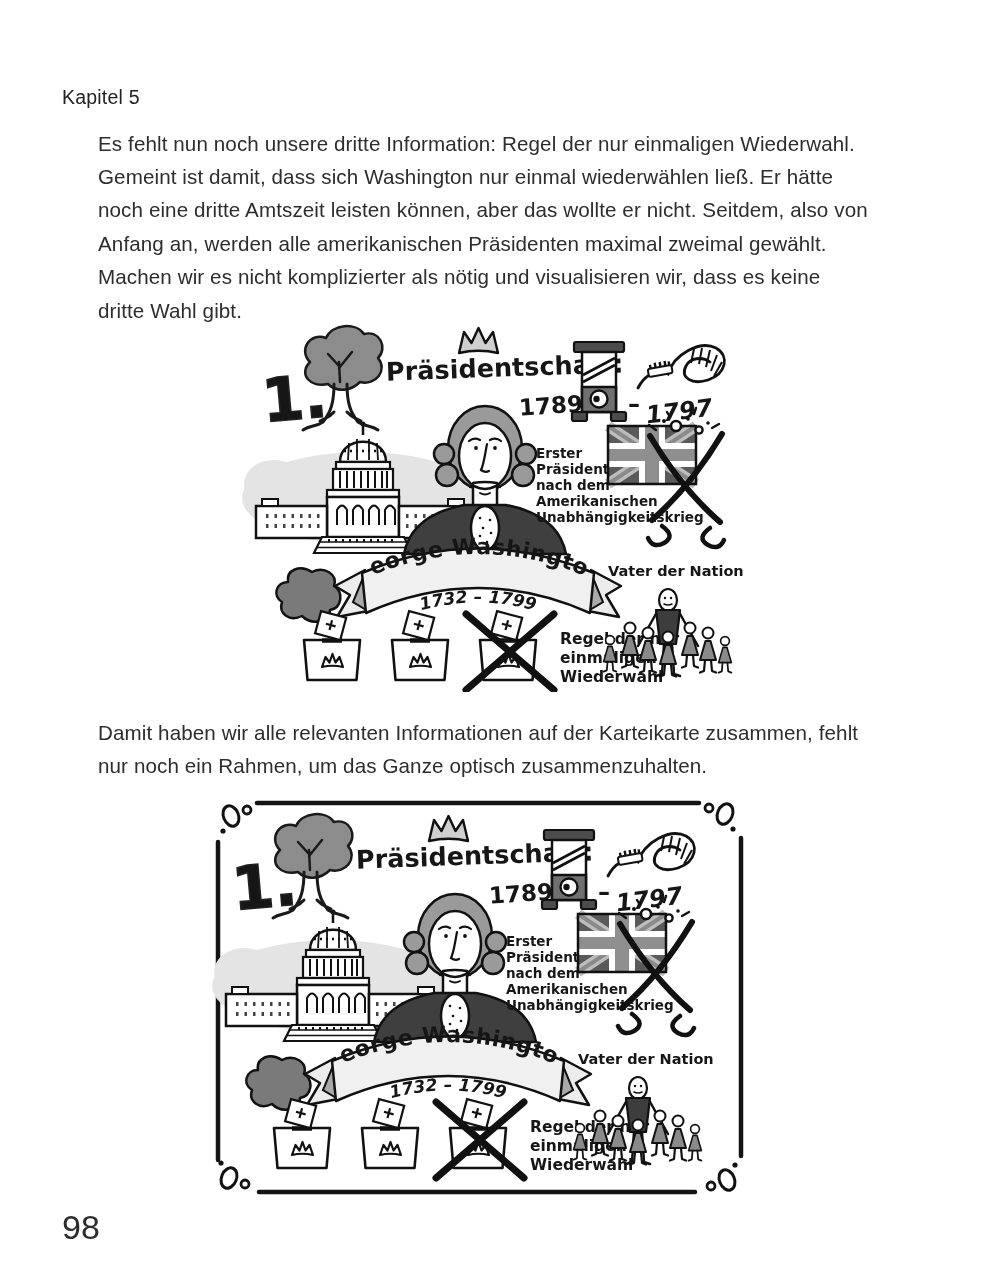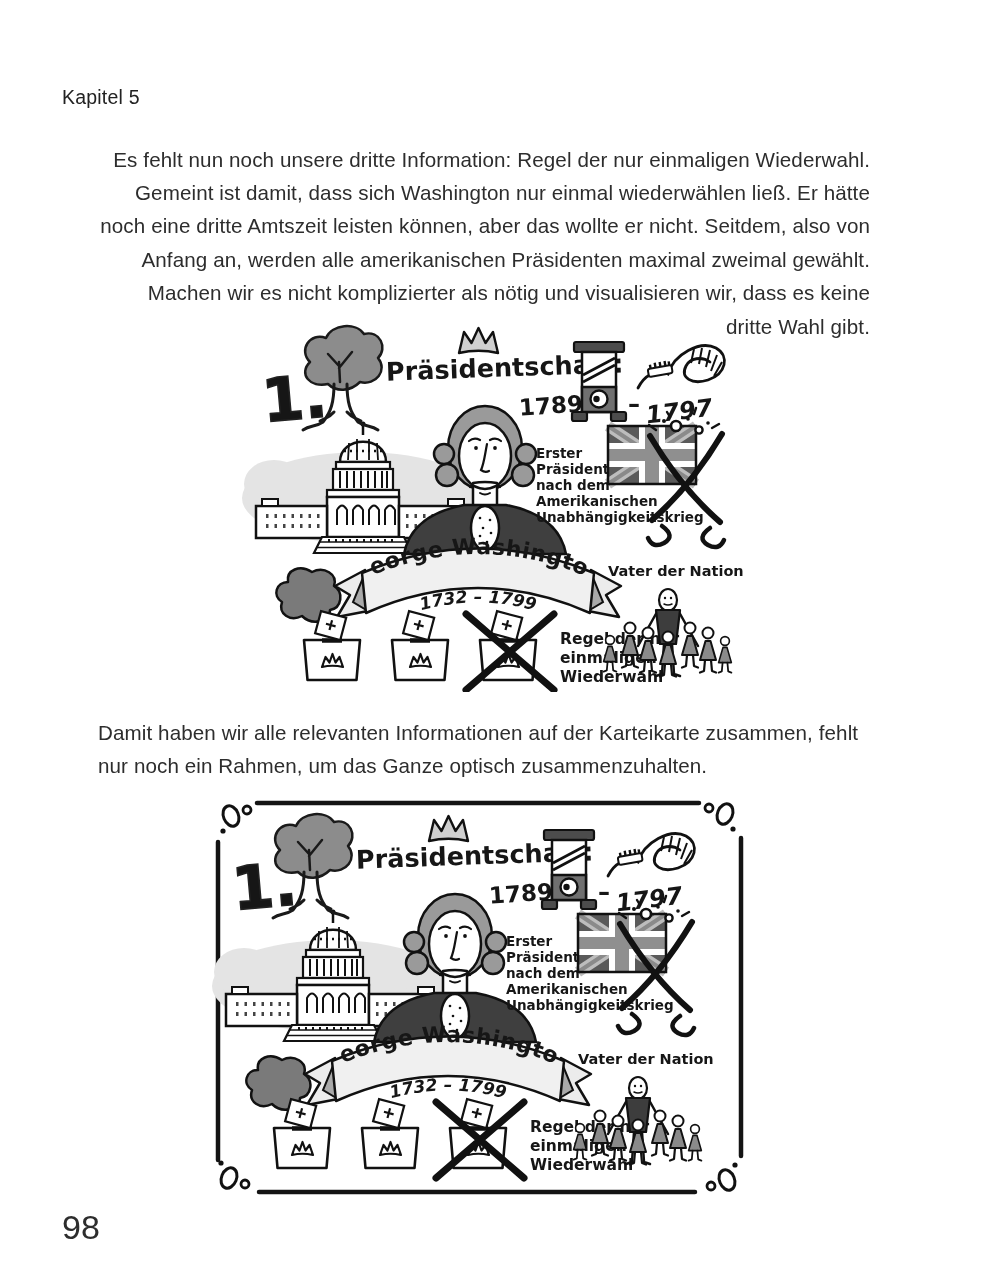--- a/index.html
+++ b/index.html
@@ -13,21 +13,21 @@
   }
   .chapter-header{
     position:absolute;left:62px;top:44px;
     font-size:19.5px;color:#222;letter-spacing:.2px;margin-top:42px;
   }
   .para{
     position:absolute;left:98px;width:772px;
     font-size:20.6px;line-height:33.4px;color:#2d2d2d;
     letter-spacing:.1px;
   }
-  #para1{top:122px;text-align:right;}
+  #para1{top:106px;}
   #para2{top:695px;}
   .page-number{
     position:absolute;left:62px;top:1208px;
     font-size:34px;color:#2d2d2d;
   }
   svg.illu{position:absolute;}
   svg text{font-family:"DejaVu Sans",sans-serif;fill:#161616;}
 </style>
 </head>
 <body>

